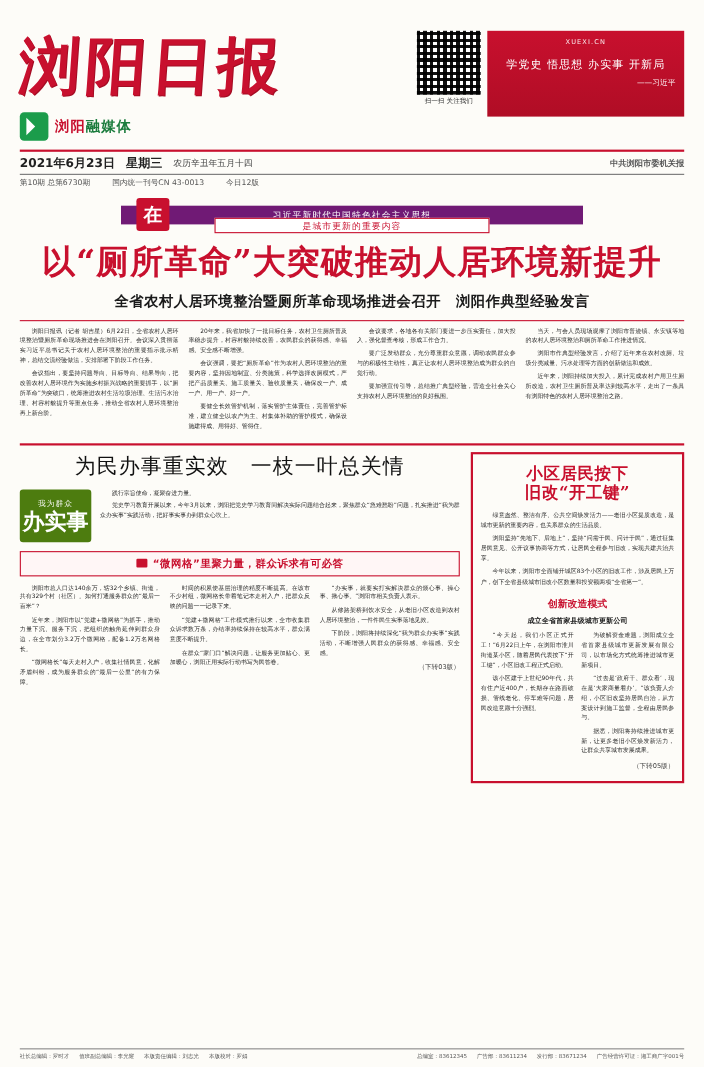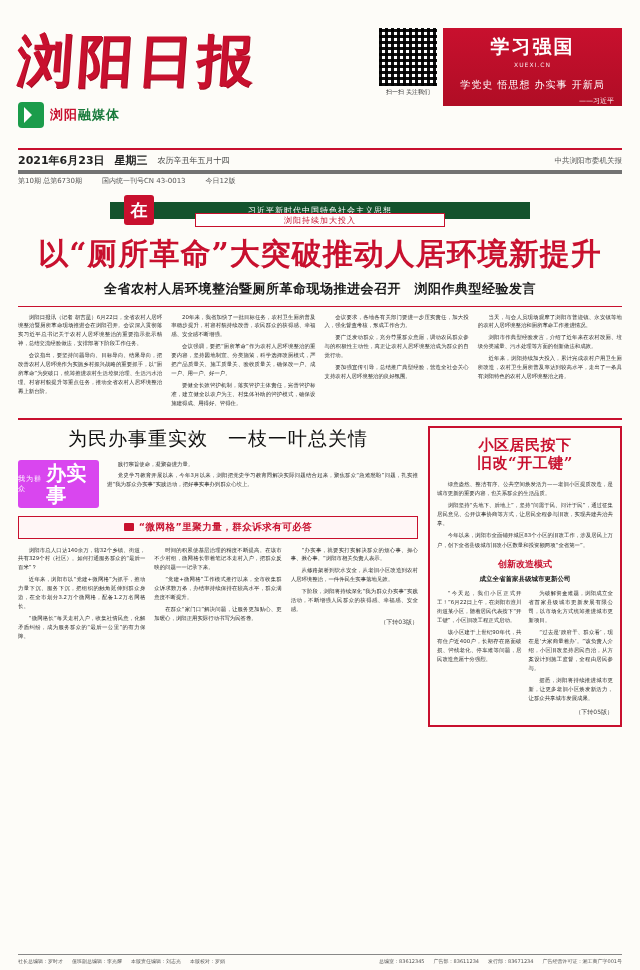--- a/index.html
+++ b/index.html
@@ -115,52 +115,52 @@
   .banner-xxqg .xq-sign {
     font-size: 7px;
     text-align: right;
     margin-top: 4px;
     opacity: .92;
   }
 
   
   .datebar {
     border-top: 2px solid #c8102e;
-    border-bottom: 4px solid #737373;
-    margin-top: 14px;
+    border-bottom: 1px solid #737373;
+    margin-top: 2px;
     padding: 3px 0 2px 0;
     display: flex;
     align-items: center;
     gap: 10px;
     font-size: 9px;
     color: #222;
   }
   .datebar .d-main { font-size: 11px; font-weight: bold; }
   .datebar .d-sub { font-size: 8px; color: #444; }
-  .datebar .d-right { margin-left: auto; font-size: 7.5px; color: #555; }
+  .datebar .d-right { margin-left: auto; font-size: 7.5px; color: #555; font-weight: bold; }
   .issue-line {
     font-size: 7px; color: #555;
     padding: 2px 0 3px 0;
     display: flex; gap: 20px;
   }
 
   
   .lead-banner {
     margin: 4px auto 0 auto;
     width: 420px;
     height: 34px;
     position: relative;
     display: flex;
     align-items: center;
     justify-content: center;
   }
   .lead-banner .ribbon {
     width: 100%;
     height: 17px;
-    background: #14532d;
+    background: #701a75;
     color: #fff;
     font-size: 8px;
     letter-spacing: 1px;
     display: flex;
     align-items: center;
     justify-content: center;
   }
   .lead-banner .ribbon2 {
     position: absolute;
     bottom: 0; left: 50%;
@@ -248,26 +248,26 @@
     color: #333;
     margin-top: 5px;
   }
   .badge-row {
     display: flex;
     gap: 8px;
     margin-top: 8px;
     align-items: flex-start;
   }
   .badge {
-    width: 81px; height: 48px;
-    background: #d946ef;
+    width: 65px; height: 48px;
+    background: #4d7c0f;
     color: #fff;
     border-radius: 3px;
     display: flex;
-    flex-direction: row;
+    flex-direction: column;
     align-items: center;
     justify-content: center;
     flex: 0 0 auto;
     position: relative;
   }
   .badge .b-top { font-size: 7px; letter-spacing: 1px; opacity: .95; }
   .badge .b-main {
     font-family: "DejaVu Serif", "Liberation Serif", serif;
     font-size: 20px; font-weight: bold; line-height: 1.1;
   }
@@ -390,21 +390,20 @@
         </div>
       </div>
     </div>
 
     <div class="qr-wrap">
       <div class="qr-small"></div>
       <div class="qr-cap">扫一扫 关注我们</div>
     </div>
 
     <div class="banner-xxqg">
-      <div class="xq-title">学习强国</div>
       <div class="xq-sub">XUEXI.CN</div>
       <div class="xq-slogan">学党史 悟思想 办实事 开新局</div>
       <div class="xq-sign">——习近平</div>
     </div>
   </div>
 
   <div class="datebar">
     <span class="d-main">2021年6月23日</span>
     <span class="d-main">星期三</span>
     <span class="d-sub">农历辛丑年五月十四</span>
@@ -412,21 +411,21 @@
   </div>
   <div class="issue-line">
     <span>第10期 总第6730期</span>
     <span>国内统一刊号CN 43-0013</span>
     <span>今日12版</span>
   </div>
 
   <div class="lead-banner">
     <div class="lead-seal">在</div>
     <div class="ribbon">习近平新时代中国特色社会主义思想</div>
-    <div class="ribbon2">浏阳持续加大投入</div>
+    <div class="ribbon2">是城市更新的重要内容</div>
   </div>
 
   <div class="headline">以“厕所革命”大突破推动人居环境新提升</div>
   <div class="subheadline">全省农村人居环境整治暨厕所革命现场推进会召开　浏阳作典型经验发言</div>
   <hr class="rule-red">
 
   <div class="cols">
     <div class="col">
       <p>浏阳日报讯（记者 胡吉星）6月22日，全省农村人居环境整治暨厕所革命现场推进会在浏阳召开。会议深入贯彻落实习近平总书记关于农村人居环境整治的重要指示批示精神，总结交流经验做法，安排部署下阶段工作任务。</p>
       <p>会议指出，要坚持问题导向、目标导向、结果导向，把改善农村人居环境作为实施乡村振兴战略的重要抓手，以“厕所革命”为突破口，统筹推进农村生活垃圾治理、生活污水治理、村容村貌提升等重点任务，推动全省农村人居环境整治再上新台阶。</p>

